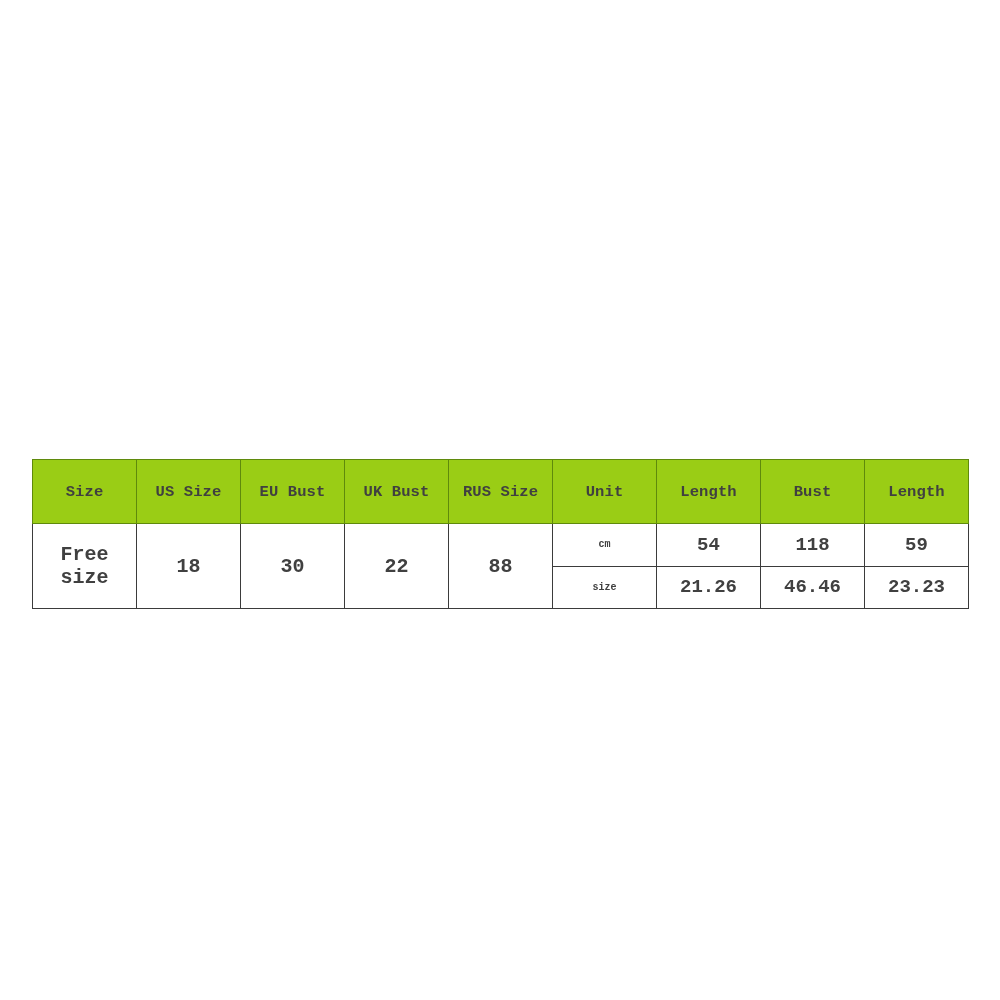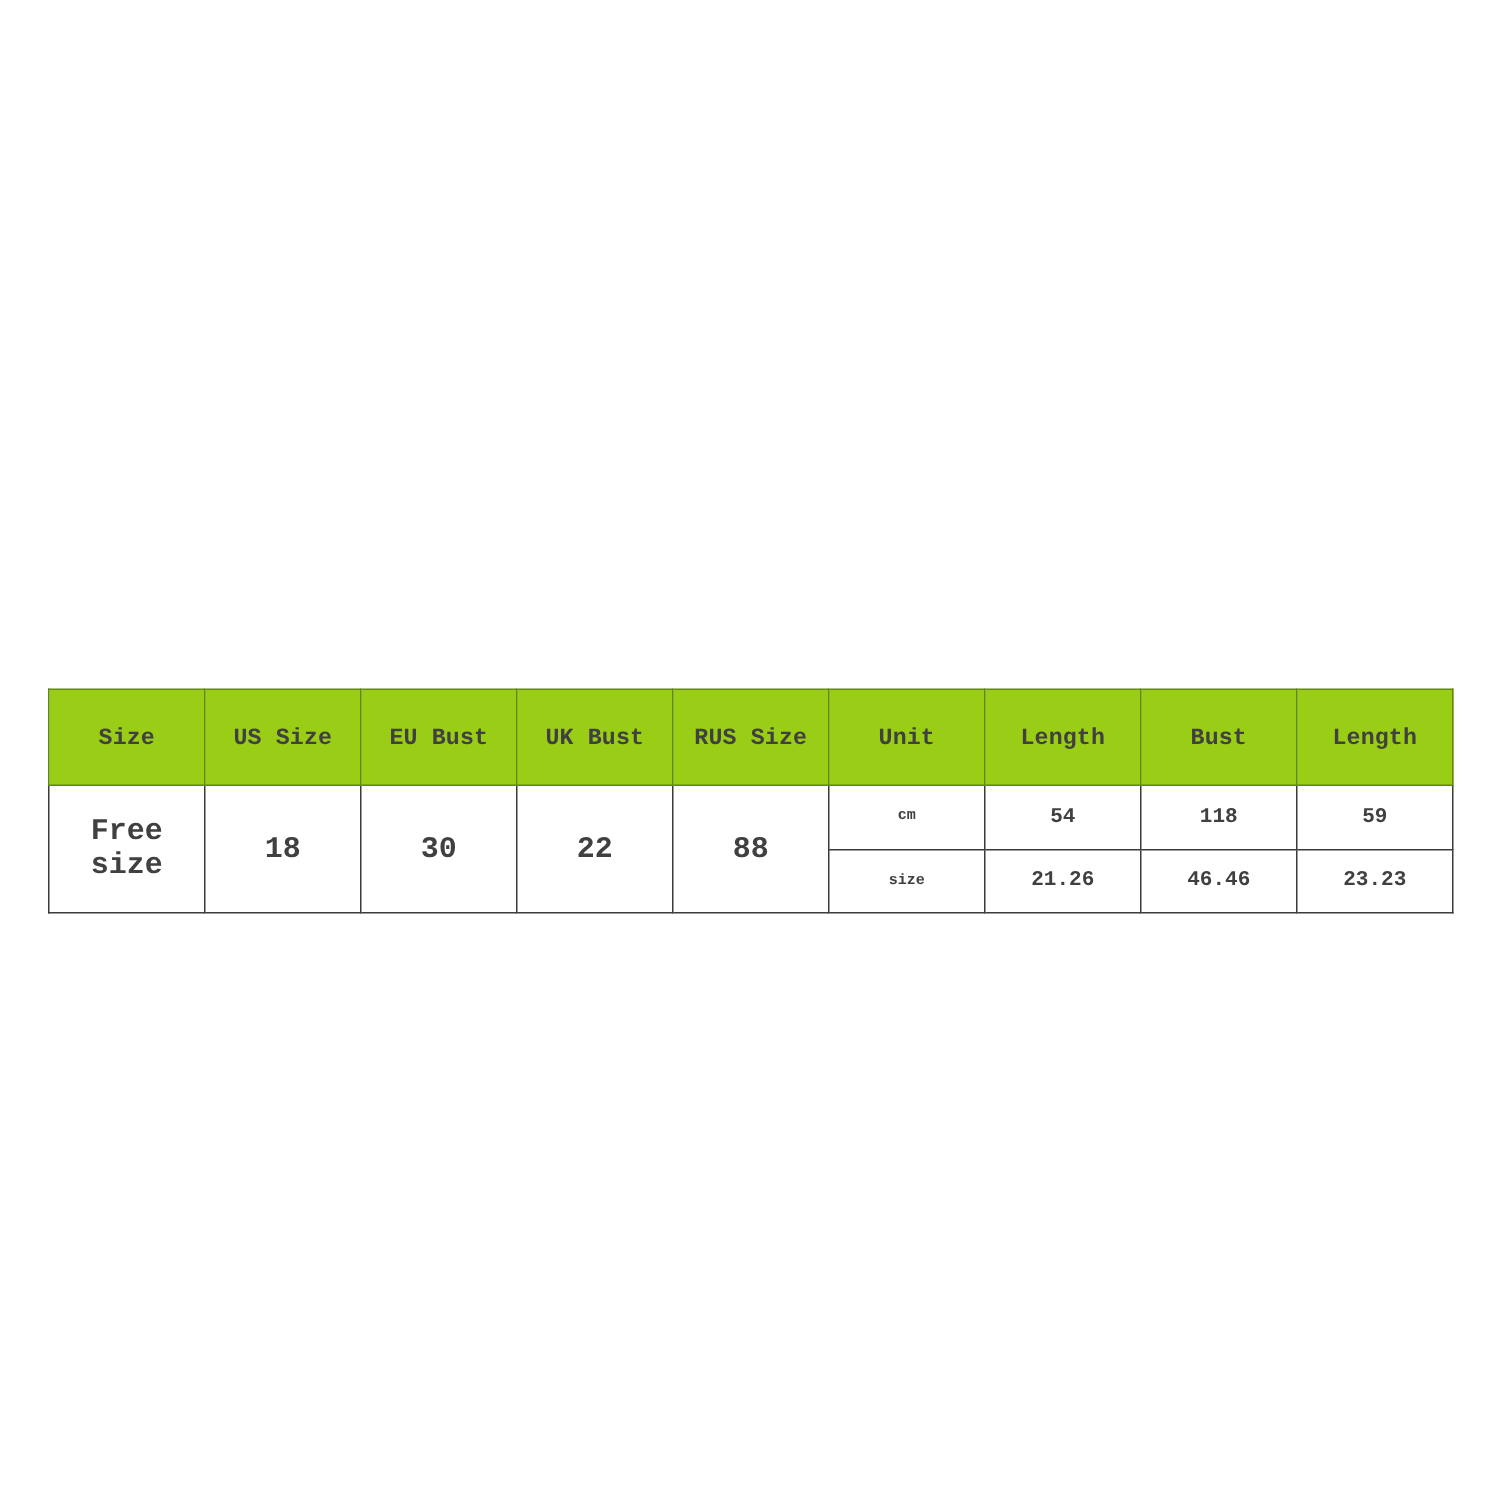--- a/index.html
+++ b/index.html
@@ -62,21 +62,21 @@
   }
 
   td.unit-cell {
     height: 41.5px;
     font-size: 10px;
     background: #ffffff;
   }
 
   td.value-cell {
     height: 41.5px;
-    font-size: 14px;
+    font-size: 19px;
     background: #ffffff;
   }
 </style>
 </head>
 <body>
 
 <div id="size-chart-wrap">
   <table class="size-chart">
     <colgroup>
       <col>

